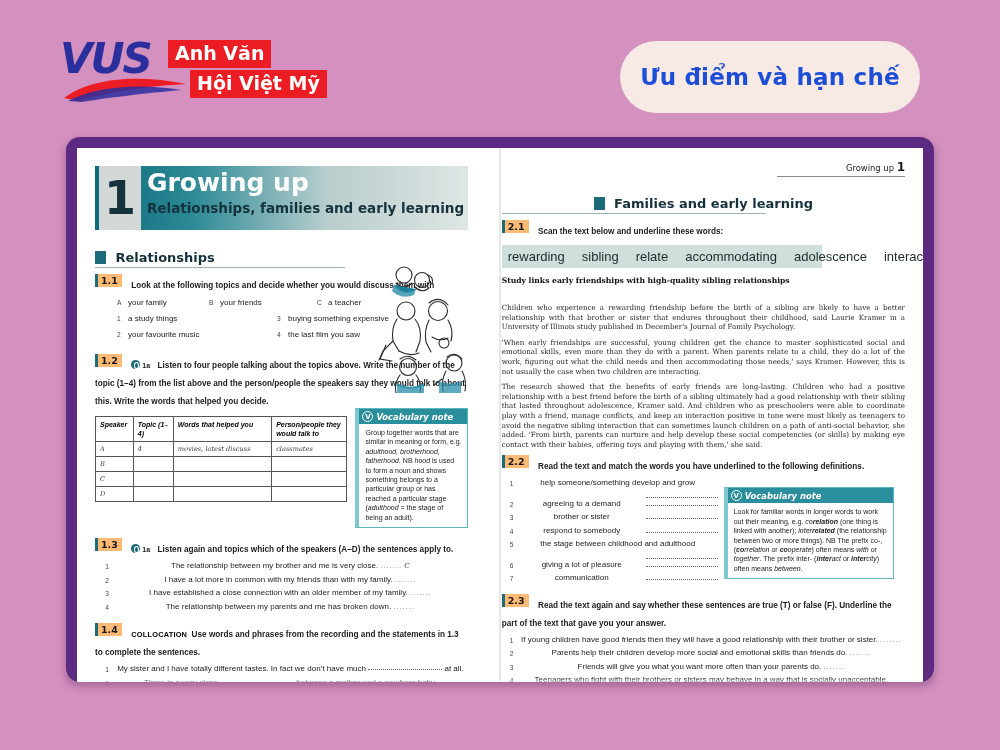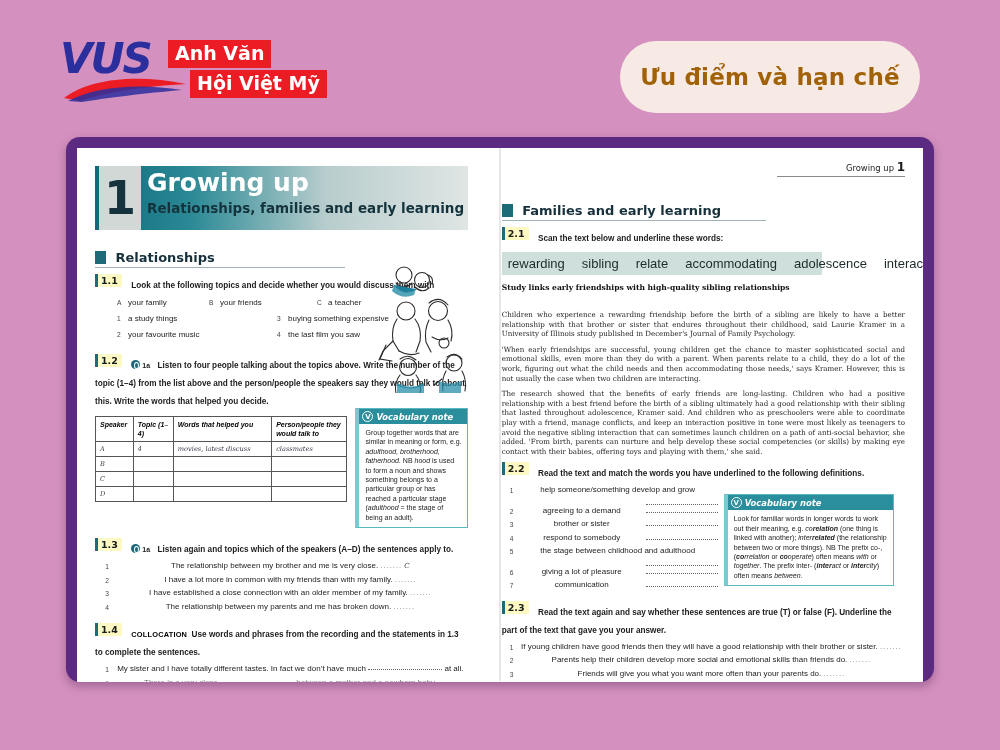--- a/index.html
+++ b/index.html
@@ -45,21 +45,21 @@
     position: absolute; left: 620px; top: 41px;
     width: 300px; height: 72px;
     background: #f7eae4;
     border-radius: 36px;
     display: flex; align-items: center; justify-content: center;
   }
   .title-pill span {
     font-family: "DejaVu Sans", sans-serif;
     font-weight: bold;
     font-size: 23px;
-    color: #a16207;
+    color: #1d4ed8;
     letter-spacing: .2px;
   }
 
   
   .book-frame {
     position: absolute; left: 66px; top: 137px;
     width: 868px; height: 545px;
     background: #5c2a80;
     border-radius: 14px;
     box-shadow: 0 4px 10px rgba(60,20,70,.35);
@@ -122,21 +122,21 @@
     background: #9fb3b6;
   }
   .sec-head.wide .rule { width: 264px; }
 
   
   .ex { position: relative; margin-top: 9px; }
   .ex-num {
     display: inline-block;
     font-family: "DejaVu Sans", sans-serif;
     font-weight: bold; font-size: 9.5px; color: #1a1a1a;
-    background: #fef9c3; padding: 1px 4px 1px 3px;
+    background: #fdba74; padding: 1px 4px 1px 3px;
     border-left: 3px solid #1d6a78;
     margin-right: 5px; vertical-align: top;
   }
   .ex-text {
     display: inline; font-size: 8.2px; color: #1c1c1c; line-height: 10.6px;
     font-weight: bold;
   }
   .ex-body { margin: 4px 0 0 22px; }
 
   .hdg-caps { font-weight: bold; font-size: 7.4px; letter-spacing: .2px; }
@@ -445,21 +445,21 @@
   </div>
 
   <div class="page page-right">
 
     <div class="run-head">
       <span>Growing up</span>
       <b>1</b>
       <div class="run-rule"></div>
     </div>
 
-    <div class="sec-head wide" style="margin-top:24px;">
+    <div class="sec-head wide" style="margin-top:17px;text-align:center;">
       <span class="sq"></span>
       <span class="tx">Families and early learning</span>
       <span class="rule"></span>
     </div>
 
     <div class="ex">
       <span class="ex-num">2.1</span>
       <span class="ex-text">Scan the text below and underline these words:</span>
     </div>
 

